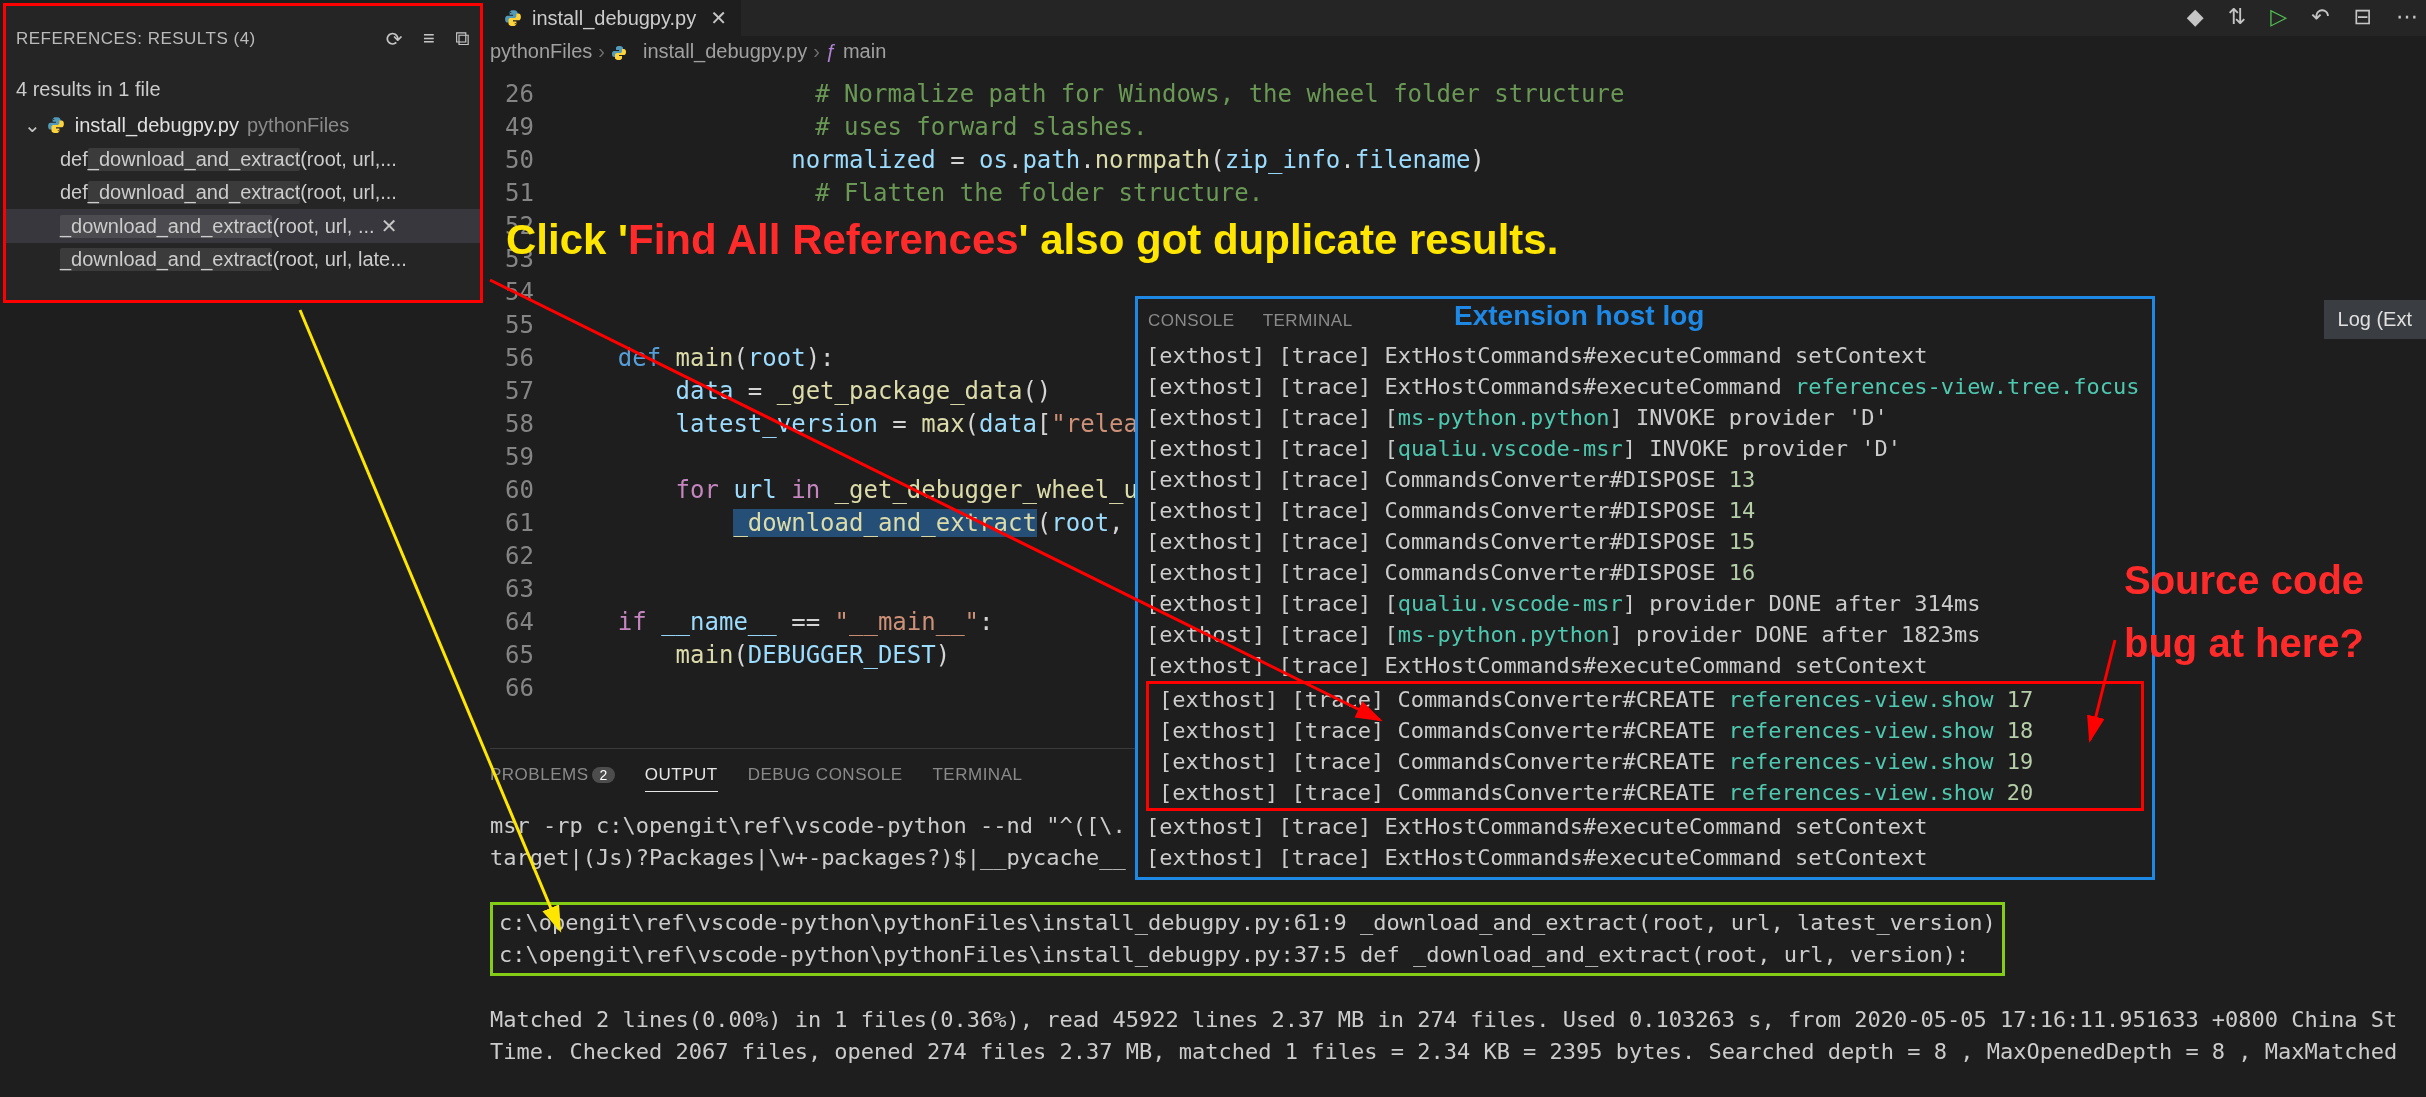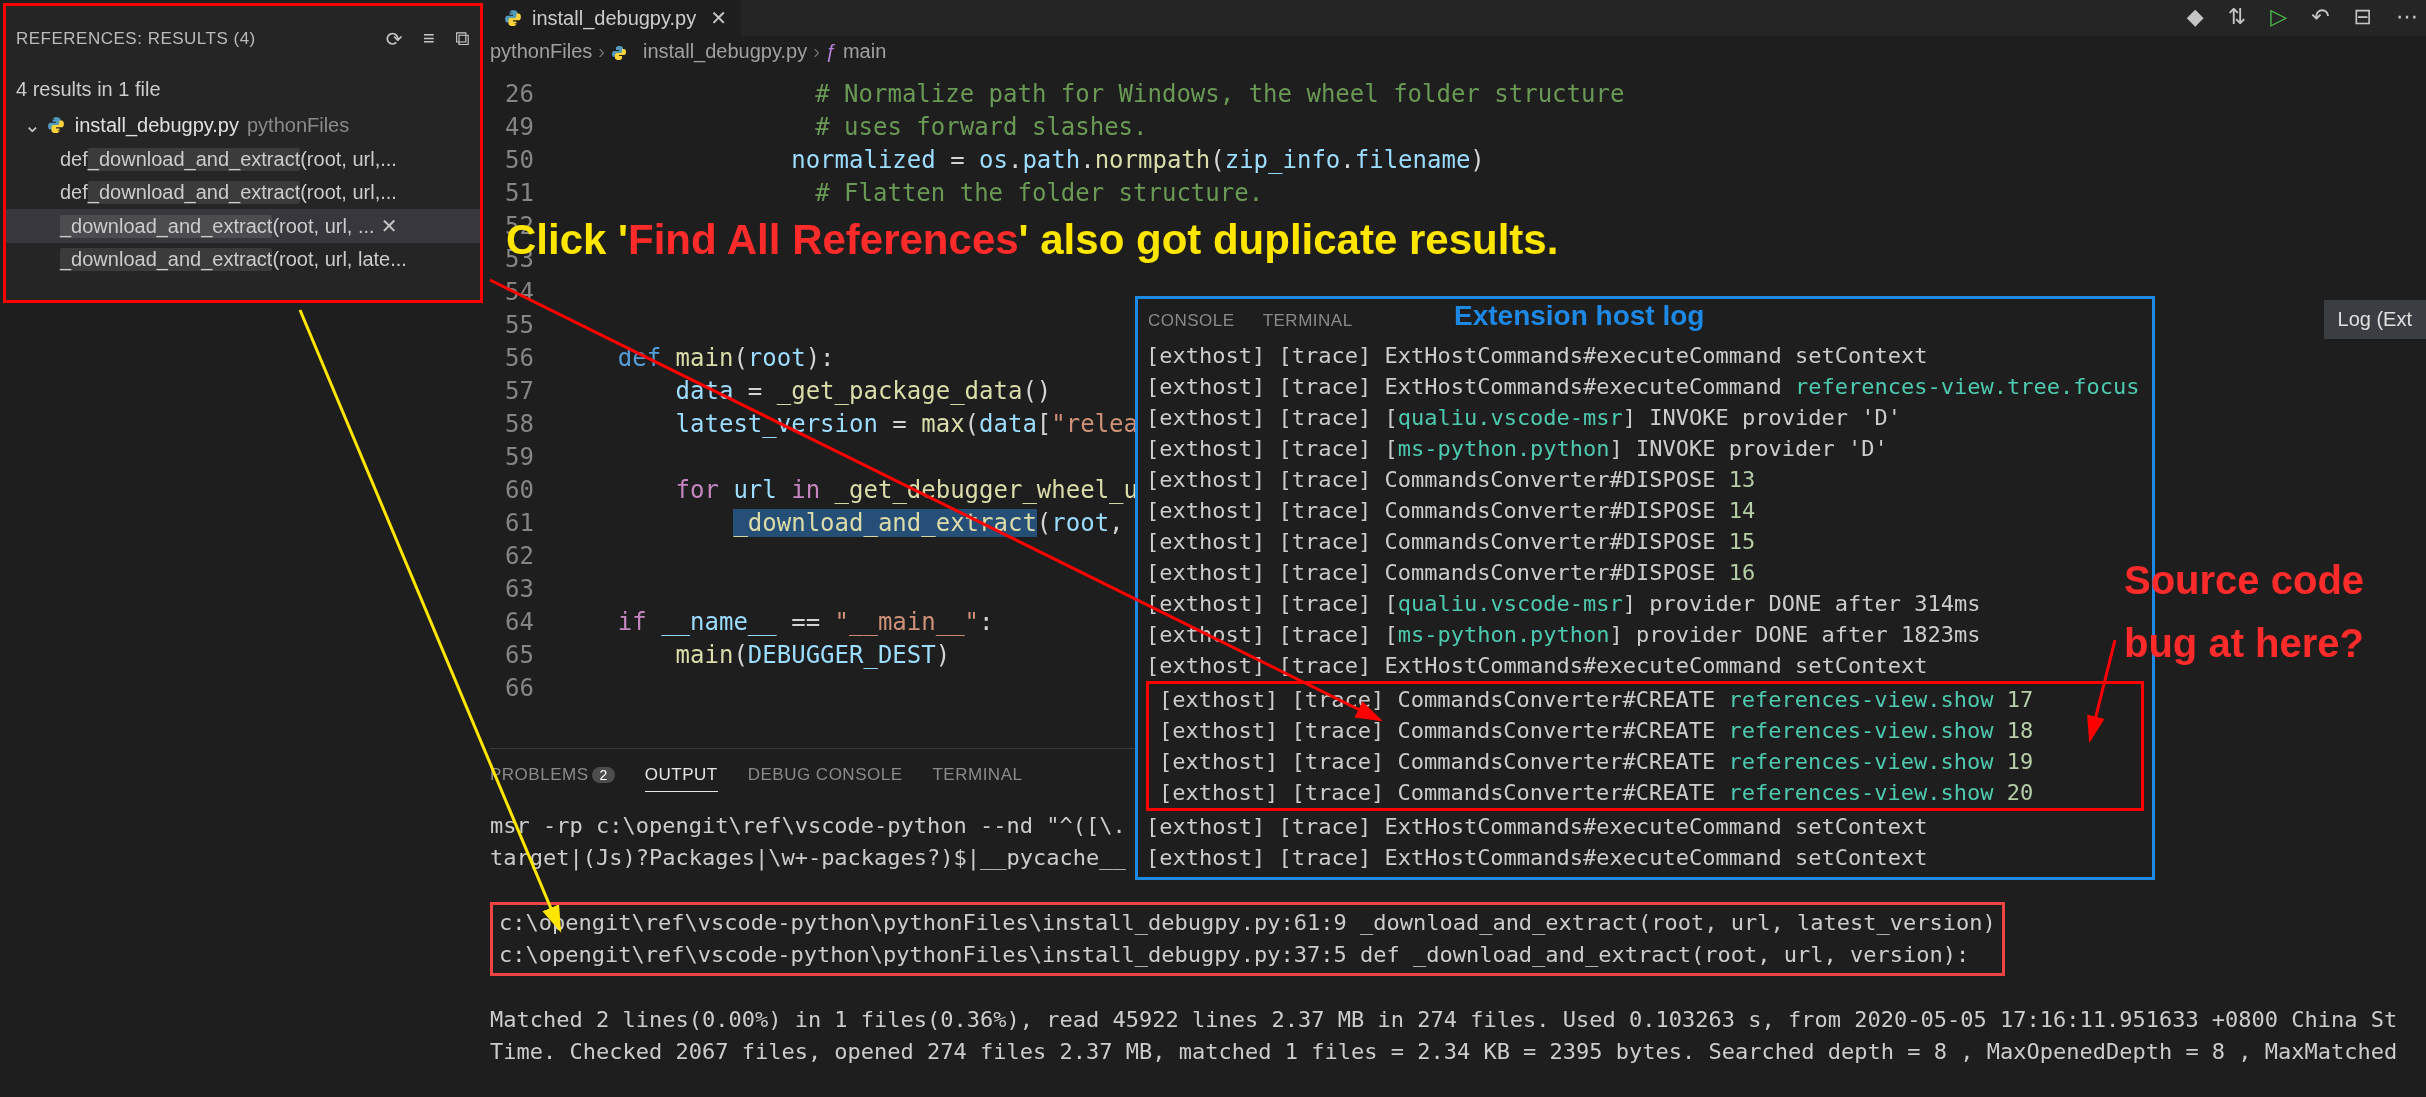--- a/index.html
+++ b/index.html
@@ -172,21 +172,21 @@
     position: absolute;
     left: 490px;
     top: 810px;
     right: 10px;
     font-family: Consolas, monospace;
     font-size: 22px;
     line-height: 32px;
     color: #cccccc;
   }
   .terminal-out .greenbox {
-    border: 3px solid #ef4444;
+    border: 3px solid #84cc16;
     padding: 2px 6px;
     width: fit-content;
   }
 
   
   .loghost {
     position: absolute;
     left: 1135px;
     top: 296px;
     width: 1020px;
@@ -423,22 +423,22 @@
 </div>
 
 <div class="loghost">
   <div class="panel-top">
     <span>CONSOLE</span>
     <span>TERMINAL</span>
   </div>
   <div id="log-rows">
       <div class="row">[exthost] [trace] ExtHostCommands#executeCommand setContext</div>
       <div class="row">[exthost] [trace] ExtHostCommands#executeCommand <span class="cyan">references-view.tree.focus</span></div>
+      <div class="row">[exthost] [trace] [<span class="cyan">ms-python.python</span>] INVOKE provider 'D'</div>
       <div class="row">[exthost] [trace] [<span class="cyan">qualiu.vscode-msr</span>] INVOKE provider 'D'</div>
-      <div class="row">[exthost] [trace] [<span class="cyan">ms-python.python</span>] INVOKE provider 'D'</div>
       <div class="row">[exthost] [trace] CommandsConverter#DISPOSE <span class="num">13</span></div>
       <div class="row">[exthost] [trace] CommandsConverter#DISPOSE <span class="num">14</span></div>
       <div class="row">[exthost] [trace] CommandsConverter#DISPOSE <span class="num">15</span></div>
       <div class="row">[exthost] [trace] CommandsConverter#DISPOSE <span class="num">16</span></div>
       <div class="row">[exthost] [trace] [<span class="cyan">qualiu.vscode-msr</span>] provider DONE after 314ms</div>
       <div class="row">[exthost] [trace] [<span class="cyan">ms-python.python</span>] provider DONE after 1823ms</div>
       <div class="row">[exthost] [trace] ExtHostCommands#executeCommand setContext</div>
     </div>
   <div class="redinner" id="log-red">
       <div class="row">[exthost] [trace] CommandsConverter#CREATE <span class="cyan">references-view.show</span> <span class="num">17</span></div>

